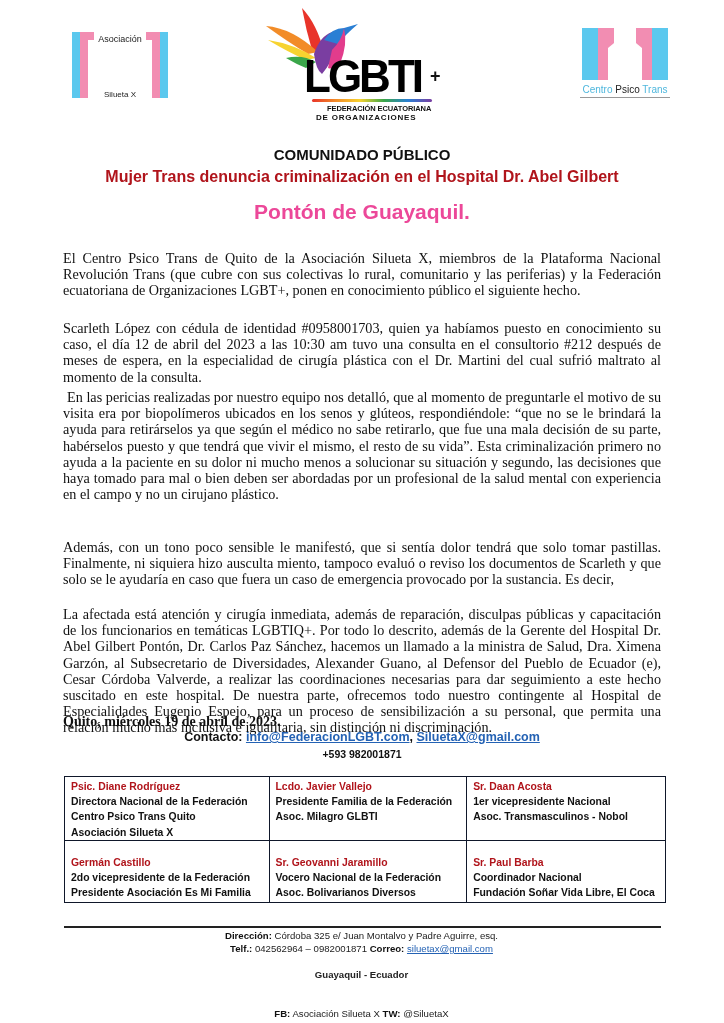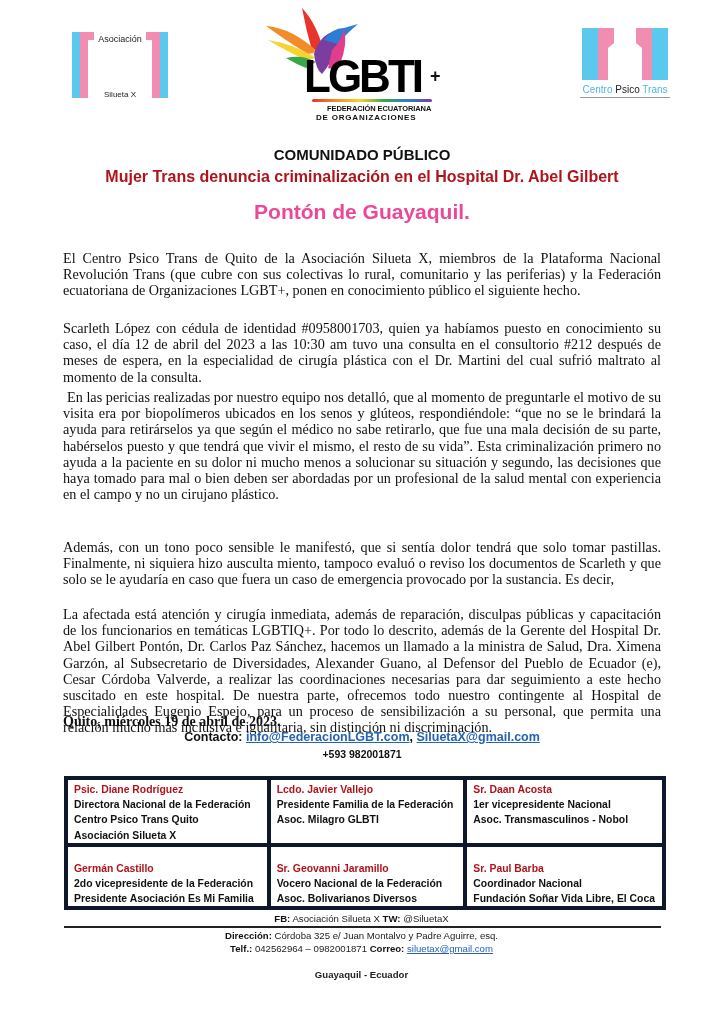--- a/index.html
+++ b/index.html
@@ -40,35 +40,35 @@
     .p4 { top: 500px; }
     .p5 { top: 567px; }
 
     .date-line { position: absolute; left: 63px; top: 714px; font-size: 14px; font-weight: bold; color: #111; }
     .contact-line { position: absolute; left: 0; width: 724px; top: 730px; text-align: center; font-family: "Liberation Sans", sans-serif; font-weight: bold; font-size: 12.5px; color: #111; }
     .contact-line a { color: #2462b4; text-decoration: underline; }
     .phone-line { position: absolute; left: 0; width: 724px; top: 748px; text-align: center; font-family: "Liberation Sans", sans-serif; font-weight: bold; font-size: 10.5px; color: #111; }
 
     
     .sig-table { position: absolute; left: 64px; top: 776px; width: 602px; border-collapse: collapse; font-family: "Liberation Sans", sans-serif; font-weight: bold; font-size: 10.4px; line-height: 15.2px; }
-    .sig-table td { border: 4px solid #0f172a; vertical-align: top; padding: 2px 6px 0 6px; margin-left: 32px; }
+    .sig-table td { border: 1px solid #0f172a; vertical-align: top; padding: 2px 6px 0 6px; margin-left: 32px; }
     .sig-table tr.r1 td { height: 64px; }
     .sig-table tr.r2 td { height: 62px; padding-top: 14px; }
     .sig-table td.c1 { width: 205px; }
     .sig-table td.c2 { width: 198px; }
     .sig-table td.c3 { width: 199px; }
     .sig-name { color: #b0141b; display: block; }
     .sig-line { color: #111; display: block; white-space: nowrap; }
 
     
     .footer-rule { position: absolute; left: 64px; top: 926px; width: 597px; height: 2px; background: #222; }
     .footer { position: absolute; left: 0; width: 723px; text-align: center; font-family: "Liberation Sans", sans-serif; font-size: 9.6px; color: #222; line-height: 13px; }
     .footer b { font-weight: bold; color: #111; }
     .footer a { color: #2462b4; text-decoration: underline; }
-    .f1 { top: 929px; } .f2 { top: 942px; } .f3 { top: 912px; } .f4 { top: 968px; font-weight: bold; }
+    .f1 { top: 929px; } .f2 { top: 942px; } .f3 { top: 1007px; } .f4 { top: 968px; font-weight: bold; }
   </style>
 </head>
 <body>
 
 <div class="logo-sx">
   <div class="sx-bar" style="left:0;background:#5bc8ee;"></div>
   <div class="sx-bar" style="left:8px;background:#f28db2;"></div>
   <div class="sx-top" style="left:8px;width:14px;background:#f28db2;"></div>
   <div class="sx-bar" style="right:8px;background:#f28db2;"></div>
   <div class="sx-top" style="right:8px;width:14px;background:#f28db2;"></div>

